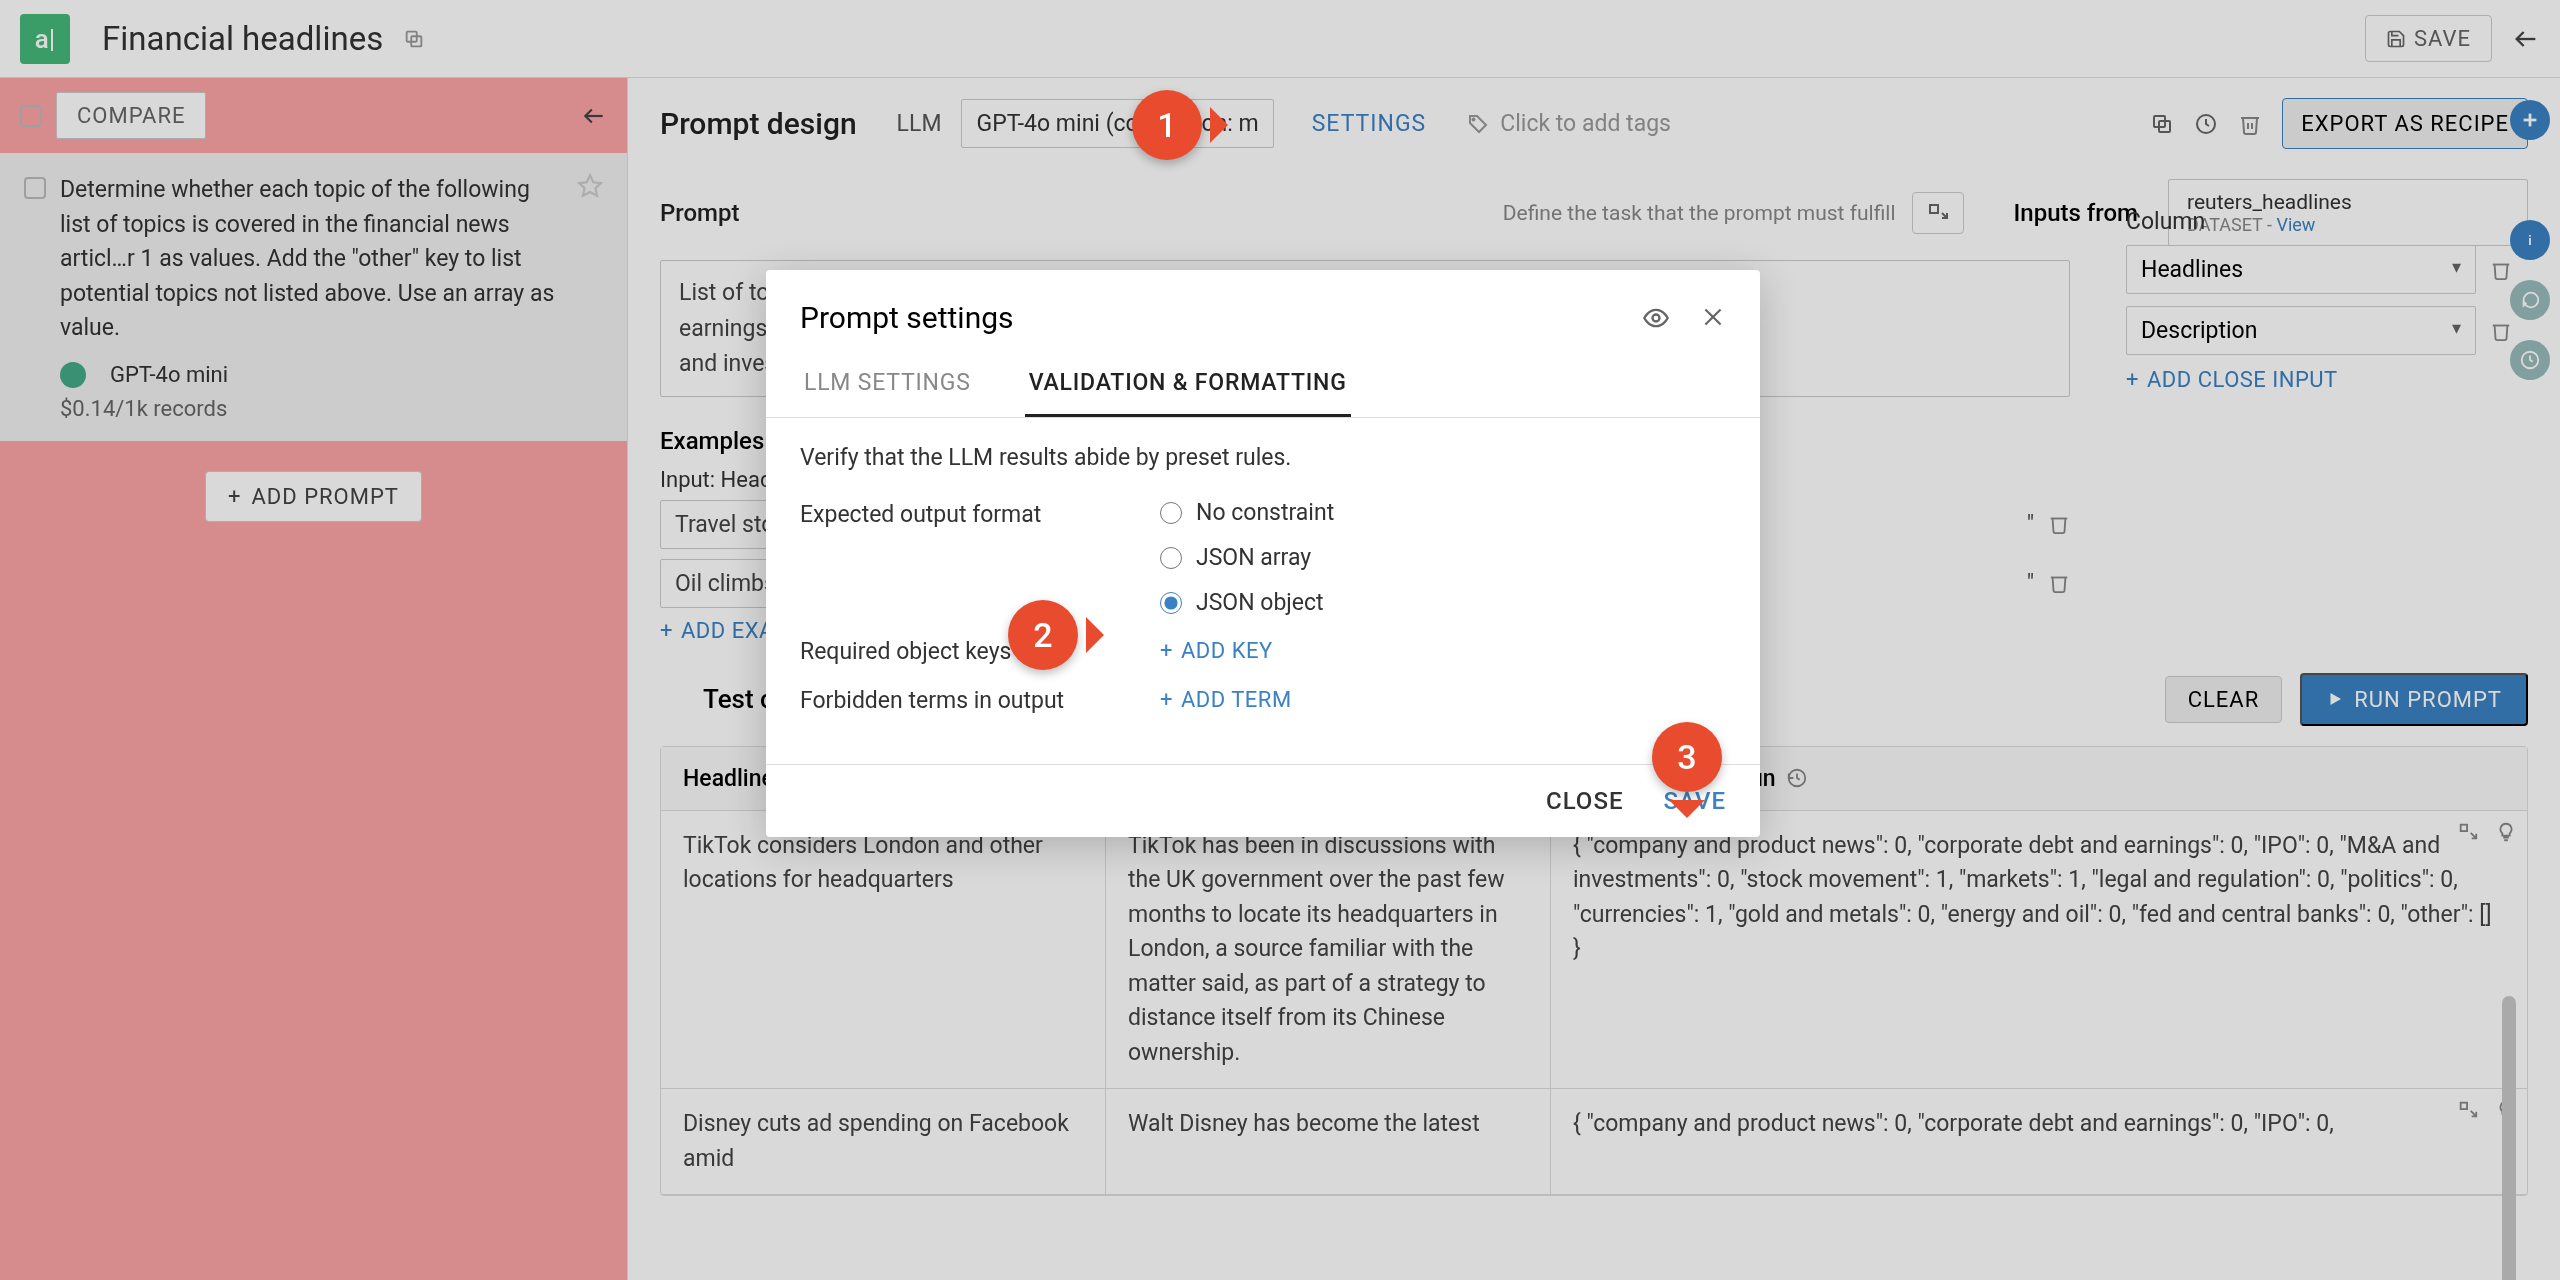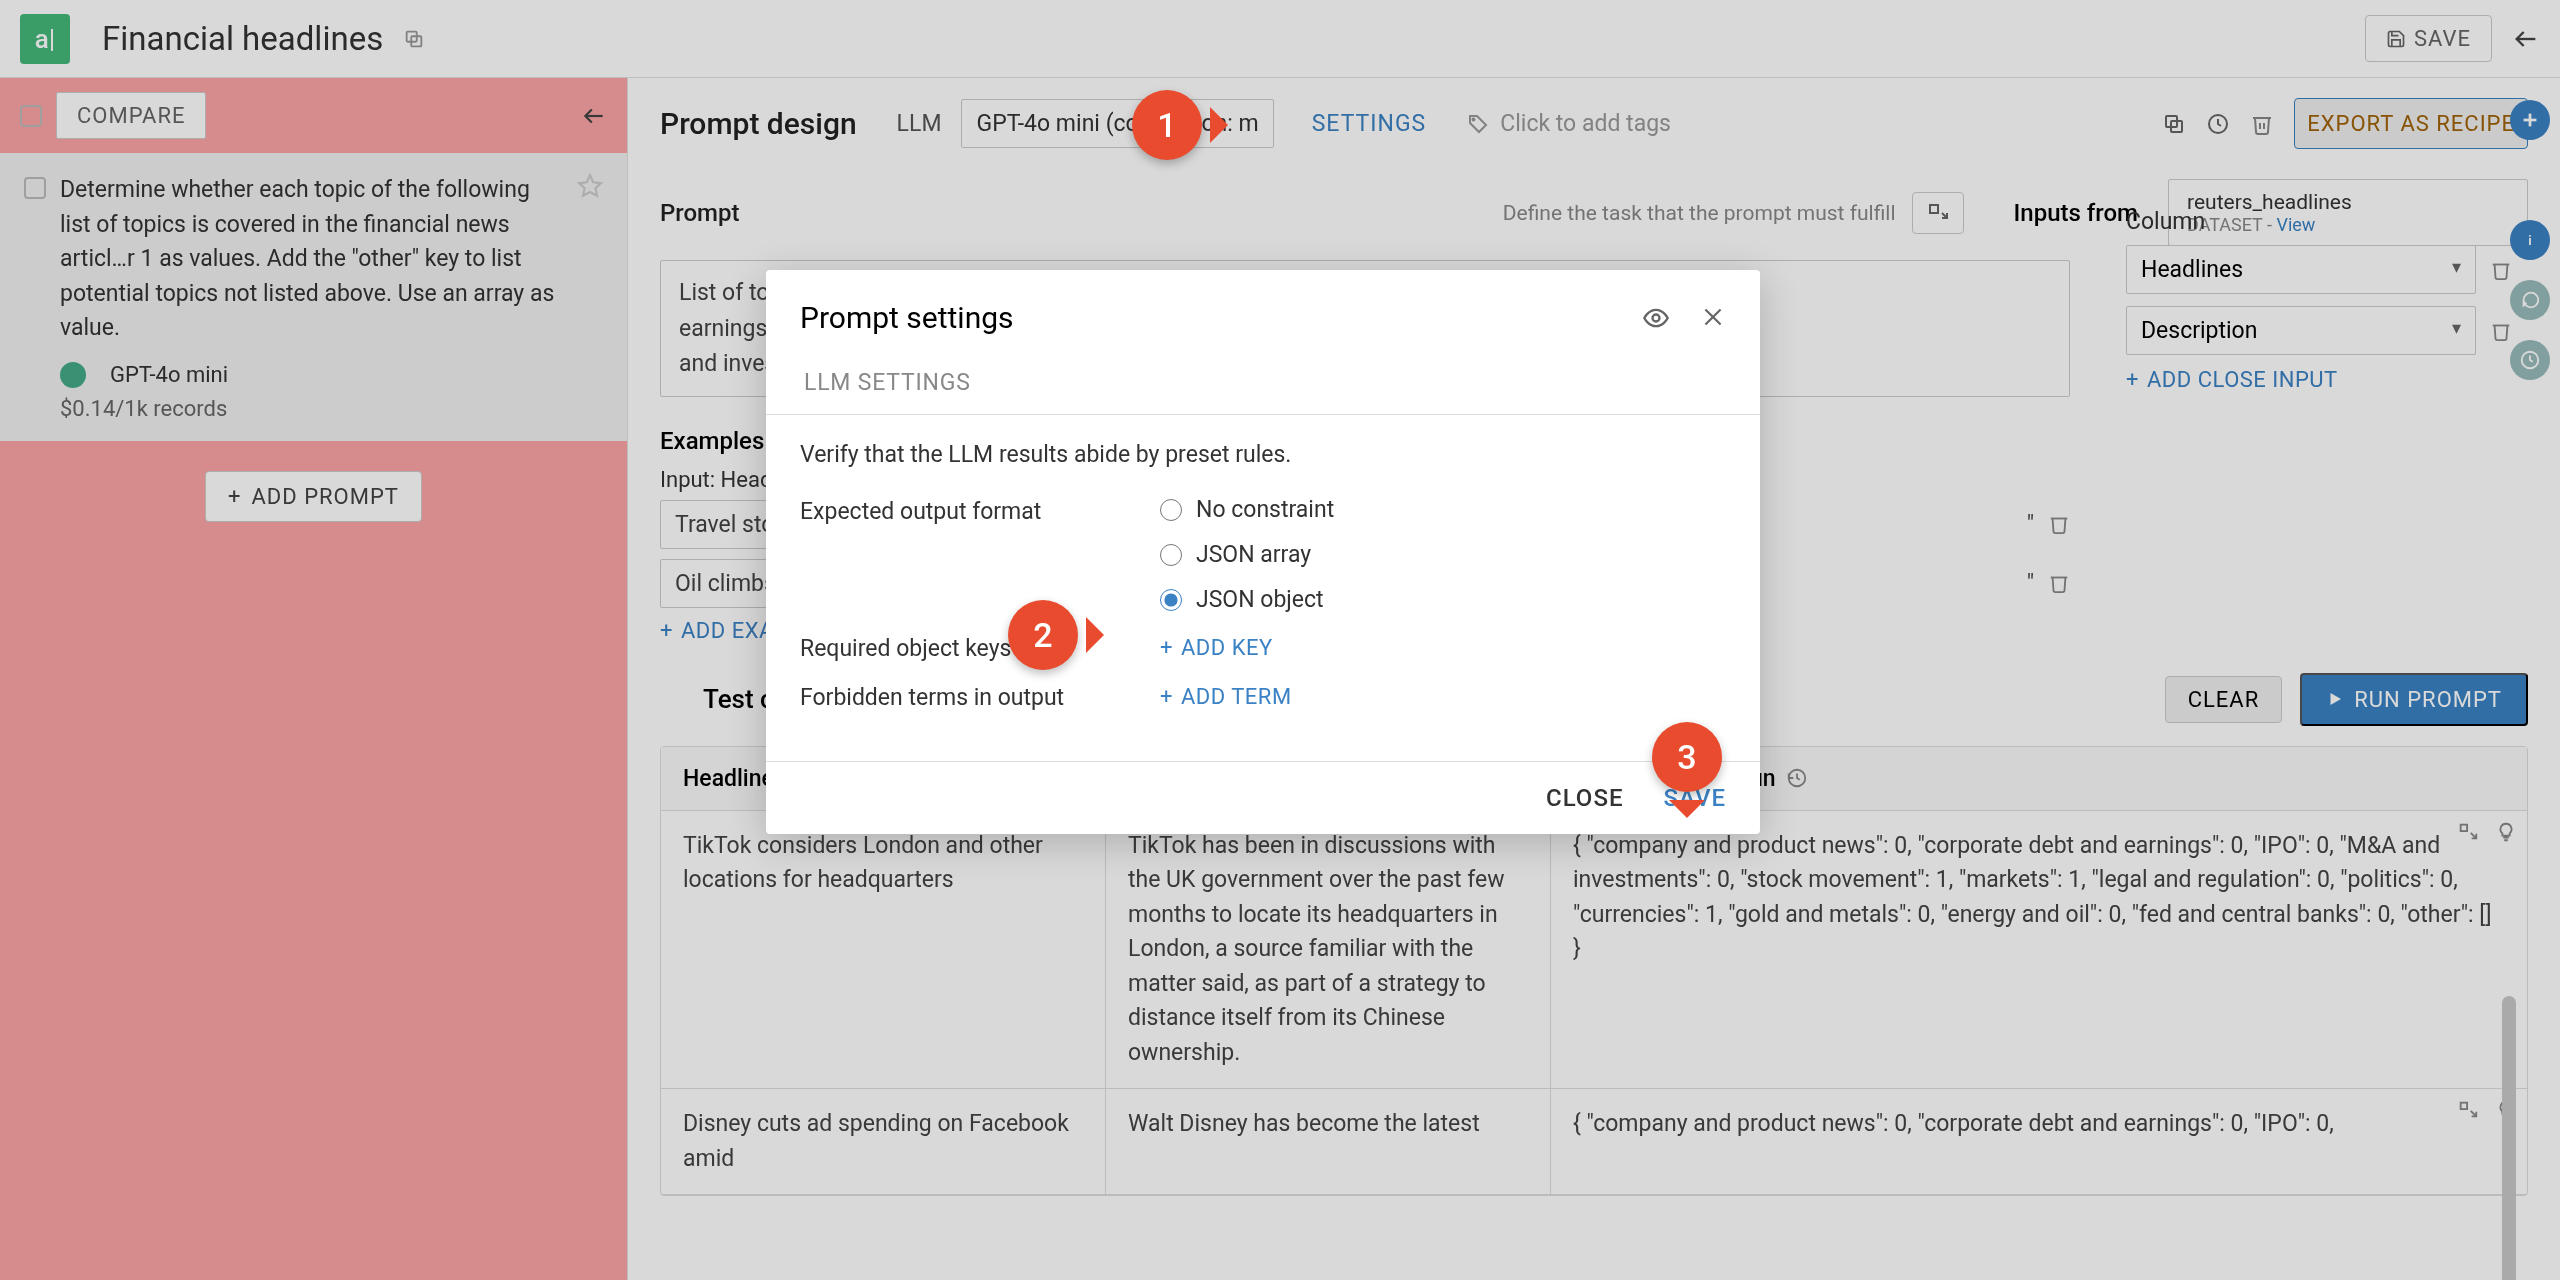--- a/index.html
+++ b/index.html
@@ -30,21 +30,21 @@
 .add-prompt-btn { margin: 30px auto 0; display: flex; align-items: center; gap: 10px; border: 1px solid #ccc; padding: 12px 22px; color: #444; border-radius: 4px; width: fit-content; font-size: 22px; background: #fff; letter-spacing: 1px;}
 
 .content { flex: 1; padding: 0; position: relative; }
 .content-header { display: flex; align-items: center; padding: 20px 32px; gap: 20px; }
 .pd-title { font-size: 30px; font-weight: 500; color: #222; }
 .llm-label { font-size: 23px; color: #555; margin-left: 20px; }
 .llm-select { border: 1px solid #ccc; padding: 10px 14px; font-size: 23px; color: #333; border-radius: 2px; }
 .settings-link { color: #3b82c4; font-size: 23px; letter-spacing: 1px; margin-left: 18px; }
 .tag-area { color: #999; font-size: 23px; margin-left: 20px; display: flex; align-items: center; gap: 10px;}
 .header-icons { margin-left: auto; display: flex; gap: 20px; color: #666; }
-.export-btn { border: 1px solid #3b82c4; color: #a16207; padding: 12px 12px; border-radius: 4px; font-size: 22px; letter-spacing: 1px; }
+.export-btn { border: 1px solid #3b82c4; color: #000000; padding: 12px 18px; border-radius: 4px; font-size: 22px; letter-spacing: 1px; }
 
 .prompt-section { padding: 10px 32px 30px; }
 .prompt-row { display: flex; align-items: center; margin-bottom: 14px; }
 .section-label { font-size: 24px; font-weight: 500; color: #222; }
 .hint-text { margin-left: auto; font-size: 21px; color: #888; }
 .expand-btn { border: 1px solid #ccc; width: 52px; height: 42px; margin-left: 16px; display: flex; align-items: center; justify-content: center; border-radius: 4px;}
 .inputs-label { font-size: 24px; font-weight: 500; margin-left: 50px; }
 .dataset-sel { border: 1px solid #ccc; padding: 10px 18px; margin-left: 30px; border-radius: 2px; min-width: 360px; }
 .dataset-name { font-size: 21px; color: #333; }
 .dataset-sub { font-size: 18px; color: #888; }
@@ -439,20 +439,21 @@
       <span class="ic">
           <svg width="26" height="26" viewBox="0 0 24 24" fill="none" stroke="currentColor" stroke-width="2">
             <line x1="5" y1="5" x2="19" y2="19"></line>
             <line x1="19" y1="5" x2="5" y2="19"></line>
           </svg>
         </span>
     </div>
   </div>
   <div class="modal-tabs">
     <div class="modal-tab">LLM SETTINGS</div>
+    <div class="modal-tab active">VALIDATION &amp; FORMATTING</div>
   </div>
   <div class="modal-body">
     <div class="verify-text">Verify that the LLM results abide by preset rules.</div>
     <div class="setting-row">
       <div class="setting-label">Expected output format</div>
       <div class="radio-group">
         <label class="radio-opt">
             <input type="radio" name="fmt" style="">
             <span>No constraint</span>
           </label>

